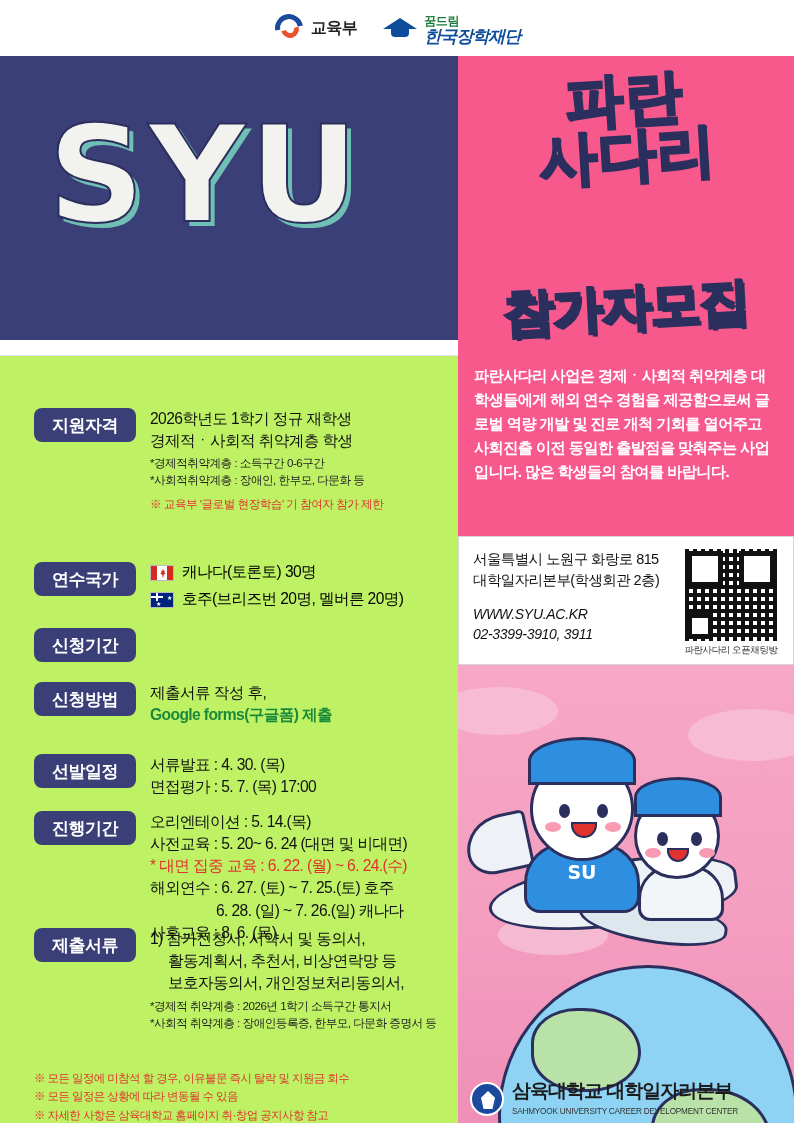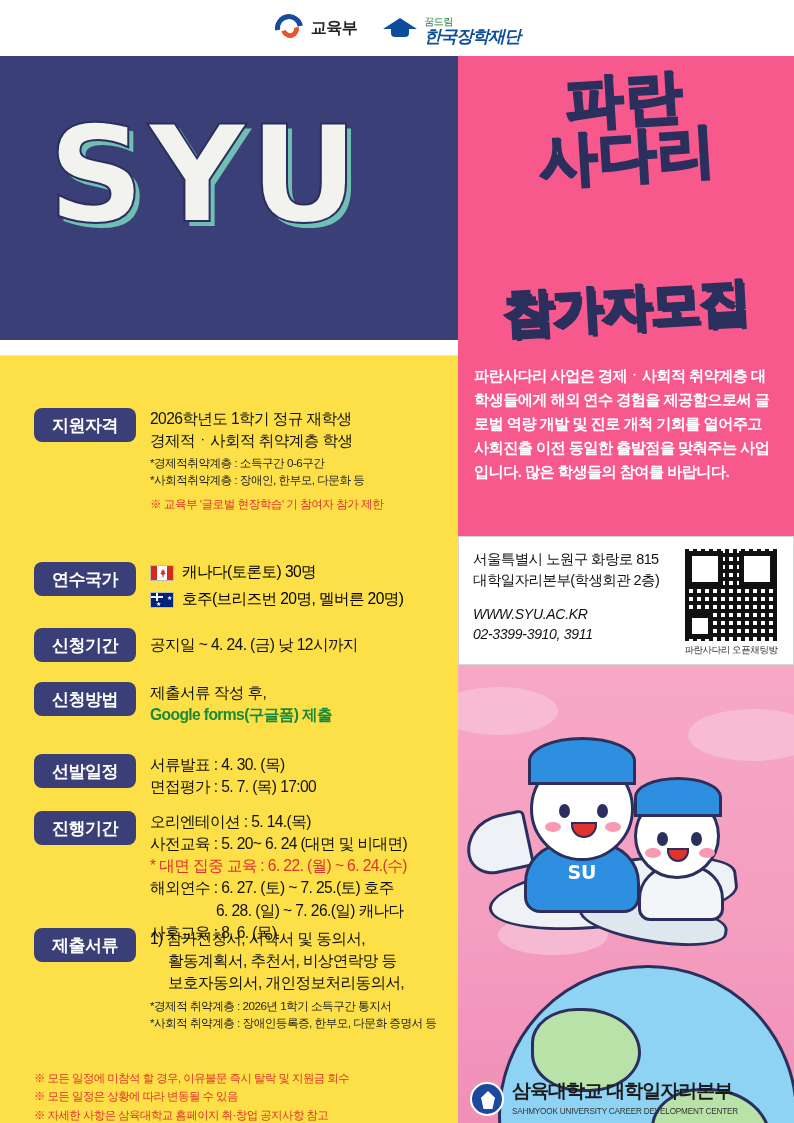--- a/index.html
+++ b/index.html
@@ -48,21 +48,21 @@
     position: absolute; left: 0; top: 4px;
     width: 0; height: 0;
     border-left: 17px solid transparent; border-right: 17px solid transparent;
     border-bottom: 11px solid #0d4d9c;
   }
   .cap-base {
     position: absolute; left: 8px; top: 15px; width: 18px; height: 8px;
     background: #0d4d9c; border-radius: 0 0 4px 4px;
   }
   .kosaf-text { line-height: 1; }
-  .kosaf-top { font-size: 10px; color: #1a7a3c; font-weight: normal; letter-spacing: -0.4px; }
+  .kosaf-top { font-size: 12px; color: #1a7a3c; font-weight: bold; letter-spacing: -0.4px; }
   .kosaf-main { font-size: 17px; color: #0d4d9c; font-weight: bold; letter-spacing: -1px; font-style: italic; }
 
   
   .navy {
     position: absolute; left: 0; top: 56px; width: 458px; height: 299px;
     background: #3b3f77;
   }
   .syu {
     position: absolute; left: 48px; top: 52px;
     font-family: "DejaVu Sans", sans-serif;
@@ -139,21 +139,21 @@
     border: 5px solid #111; background: #fff;
   }
   .qr::before { left: 2px; top: 2px; }
   .qr::after { right: 2px; top: 2px; }
   .qr i { left: 2px; bottom: 2px; }
   .qr-cap { font-size: 9.5px; color: #333; margin-top: 3px; letter-spacing: -0.4px; }
 
   
   .left-body {
     position: absolute; left: 0; top: 355px; width: 458px; height: 768px;
-    background: #fde047;
+    background: #bef264;
     border-top: 1px solid #e3e6ea;
   }
   .row { position: absolute; display: flex; }
   .pill {
     width: 102px; height: 34px; border-radius: 8px;
     background: #3b3f77; color: #ffffff;
     display: flex; align-items: center; justify-content: center;
     font-size: 17px; font-weight: bold; letter-spacing: -0.5px;
     flex: none;
   }
@@ -345,23 +345,20 @@
             <span class="st" style="left:16px; top:2px;">★</span>
             <span class="st" style="left:5px; top:8px;">★</span>
           </span>
           <span>호주(브리즈번 20명, 멜버른 20명)</span>
         </div>
       </div>
     </div>
 
     <div class="row" style="left:34px; top:272px;">
       <div class="pill">신청기간</div>
-      <div class="rbody">
-        <div class="t" style="padding-top:6px;">공지일 ~ 4. 24. (금) 낮 12시까지</div>
-      </div>
     </div>
 
     <div class="row" style="left:34px; top:326px;">
       <div class="pill">신청방법</div>
       <div class="rbody">
         <div class="t">제출서류 작성 후,</div>
         <div class="t t-green" style="font-weight:bold;">Google forms(구글폼) 제출</div>
       </div>
     </div>
 

